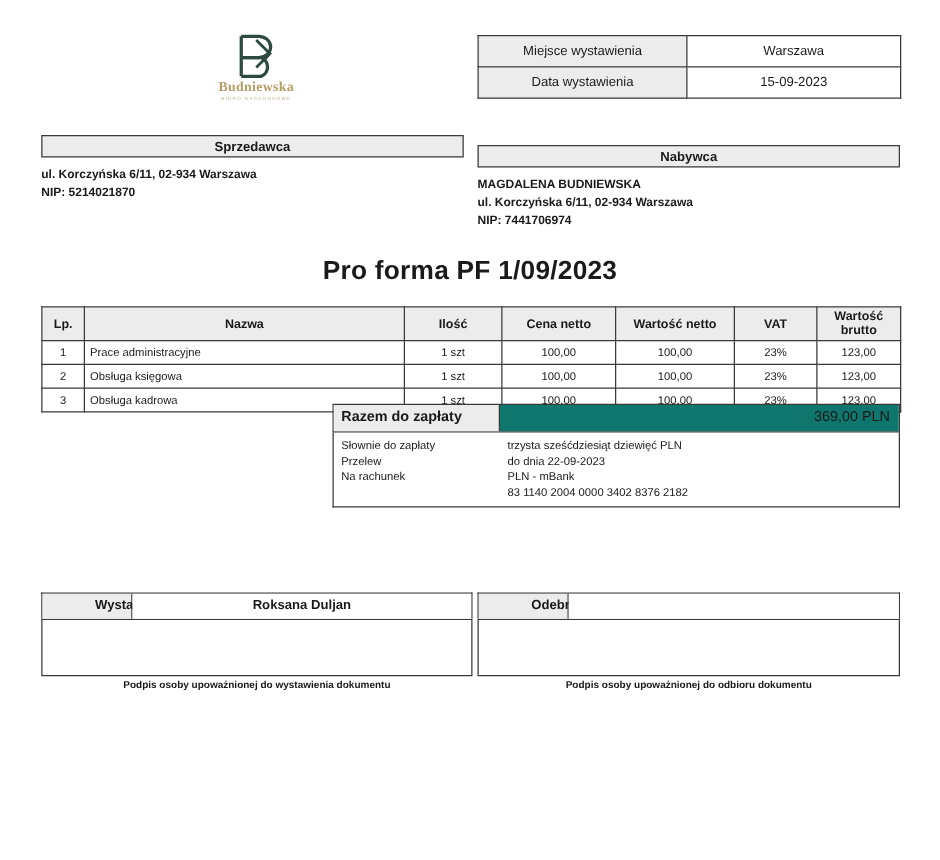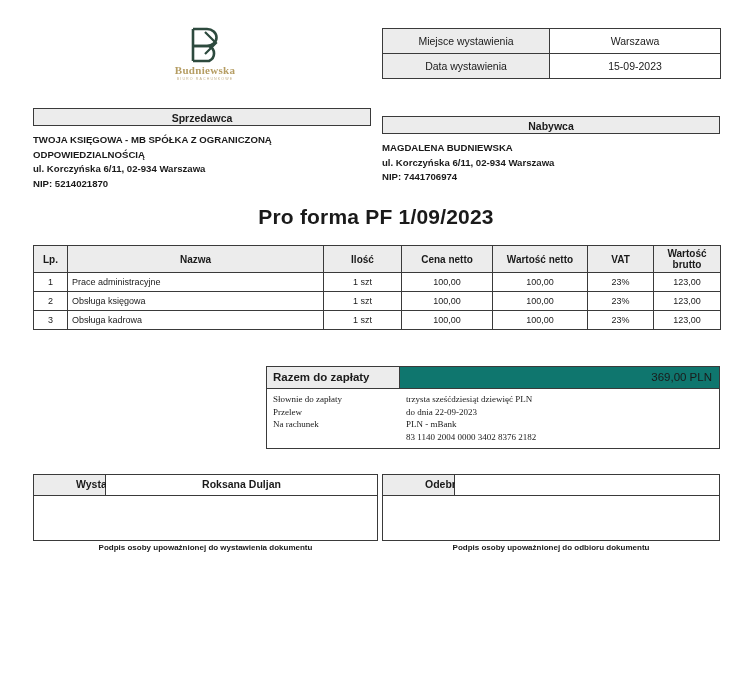--- a/index.html
+++ b/index.html
@@ -155,21 +155,20 @@
     position: absolute;
     left: 266px;
     top: 323px;
     width: 454px;
   }
   .sum-top {
     display: flex;
     border: 1px solid #3a3a3a;
     box-sizing: border-box;
     height: 23px;
-    margin-top: 43px;
   }
   .sum-top-label {
     width: 133px;
     background: #ececec;
     border-right: 1px solid #3a3a3a;
     box-sizing: border-box;
     font-size: 11.5px;
     font-weight: bold;
     line-height: 21px;
     padding-left: 6px;
@@ -183,21 +182,20 @@
     text-align: right;
     padding-right: 7px;
   }
   .sum-body {
     border: 1px solid #3a3a3a;
     border-top: none;
     box-sizing: border-box;
     padding: 4px 0 5px 6px;
     font-size: 9px;
     line-height: 12.5px;
-    font-family: Liberation Serif, serif;
   }
   .sum-row { display: flex; }
   .sum-row .k { width: 133px; }
   .sum-row .v { flex: 1; }
   .sum-row-cont { display: flex; }
   .sum-row-cont .k { width: 133px; }
   .sum-row-cont .v { flex: 1; }
 
   
   .sig-block { position: absolute; top: 474px; }
@@ -274,21 +272,20 @@
       <tr>
         <td class="hdr-cell">Data wystawienia</td>
         <td class="val-cell">15-09-2023</td>
       </tr>
     </tbody>
   </table>
 
   <div class="party seller">
     <div class="party-header">Sprzedawca</div>
     <div class="party-body">
-      <div>TWOJA KSIĘGOWA - MB SPÓŁKA Z OGRANICZONĄ ODPOWIEDZIALNOŚCIĄ</div>
       <div>ul. Korczyńska 6/11, 02-934 Warszawa</div>
       <div>NIP: 5214021870</div>
     </div>
   </div>
 
   <div class="party buyer">
     <div class="party-header">Nabywca</div>
     <div class="party-body">
       <div>MAGDALENA BUDNIEWSKA</div>
       <div>ul. Korczyńska 6/11, 02-934 Warszawa</div>

